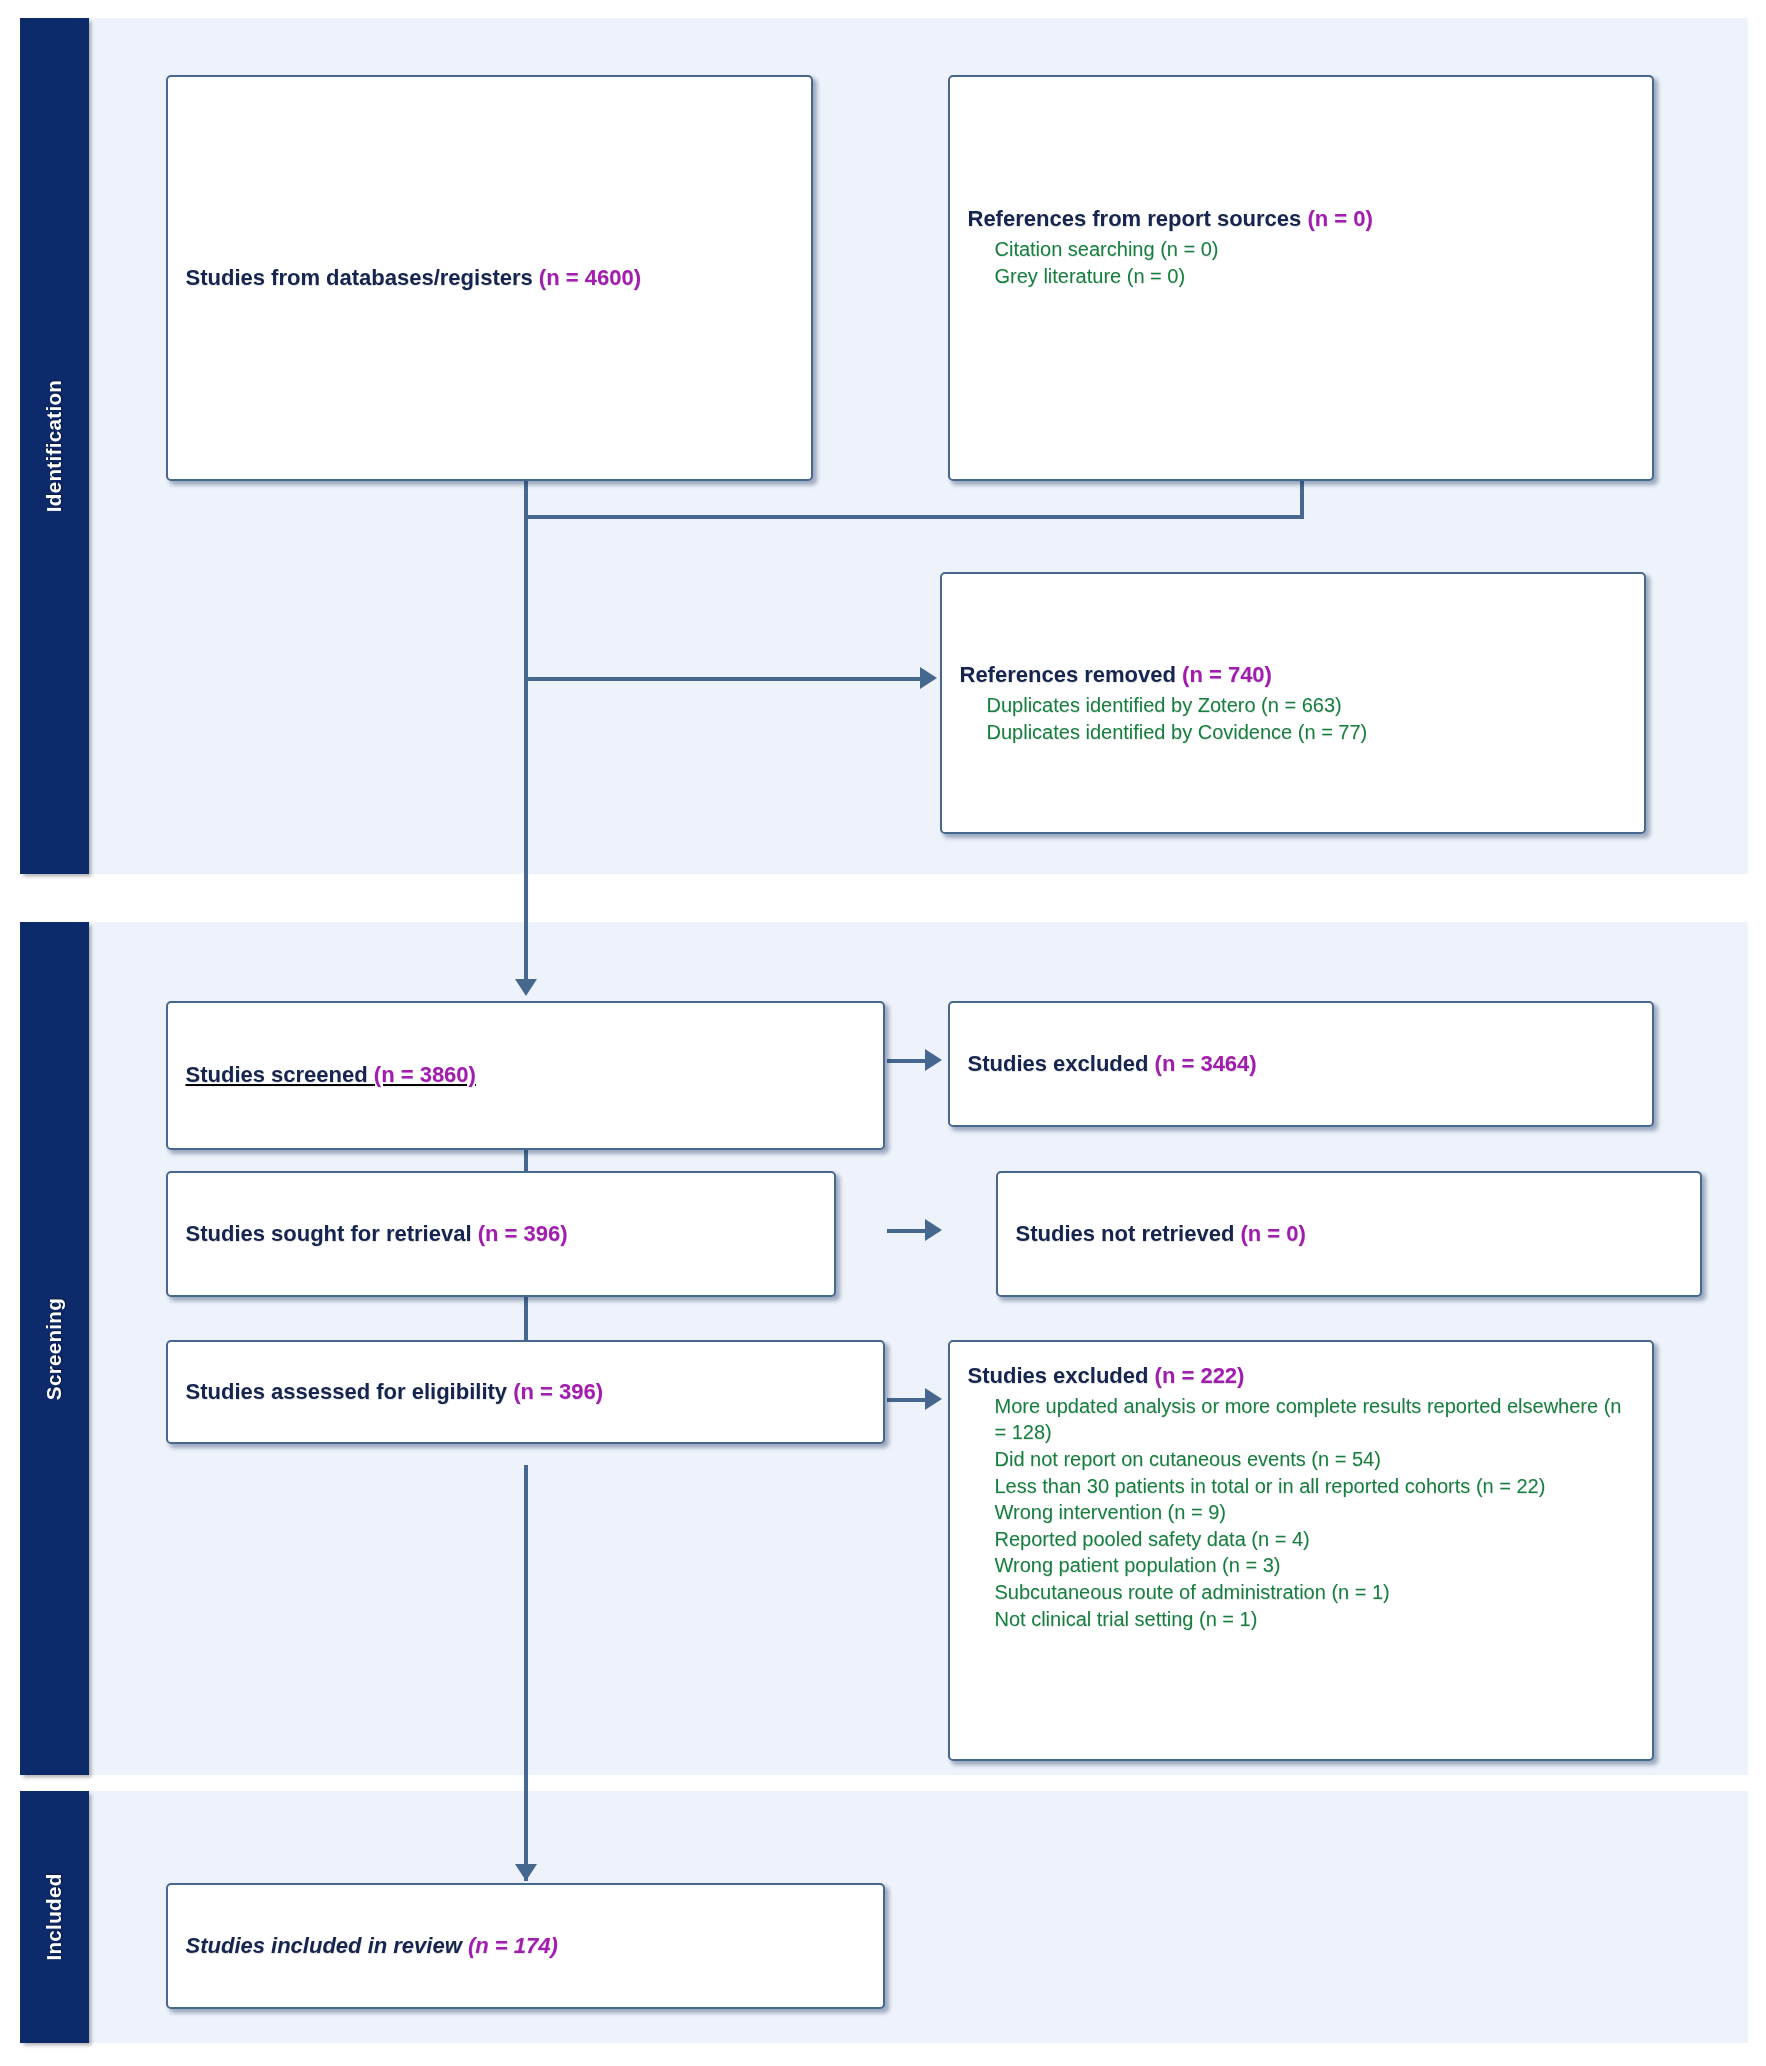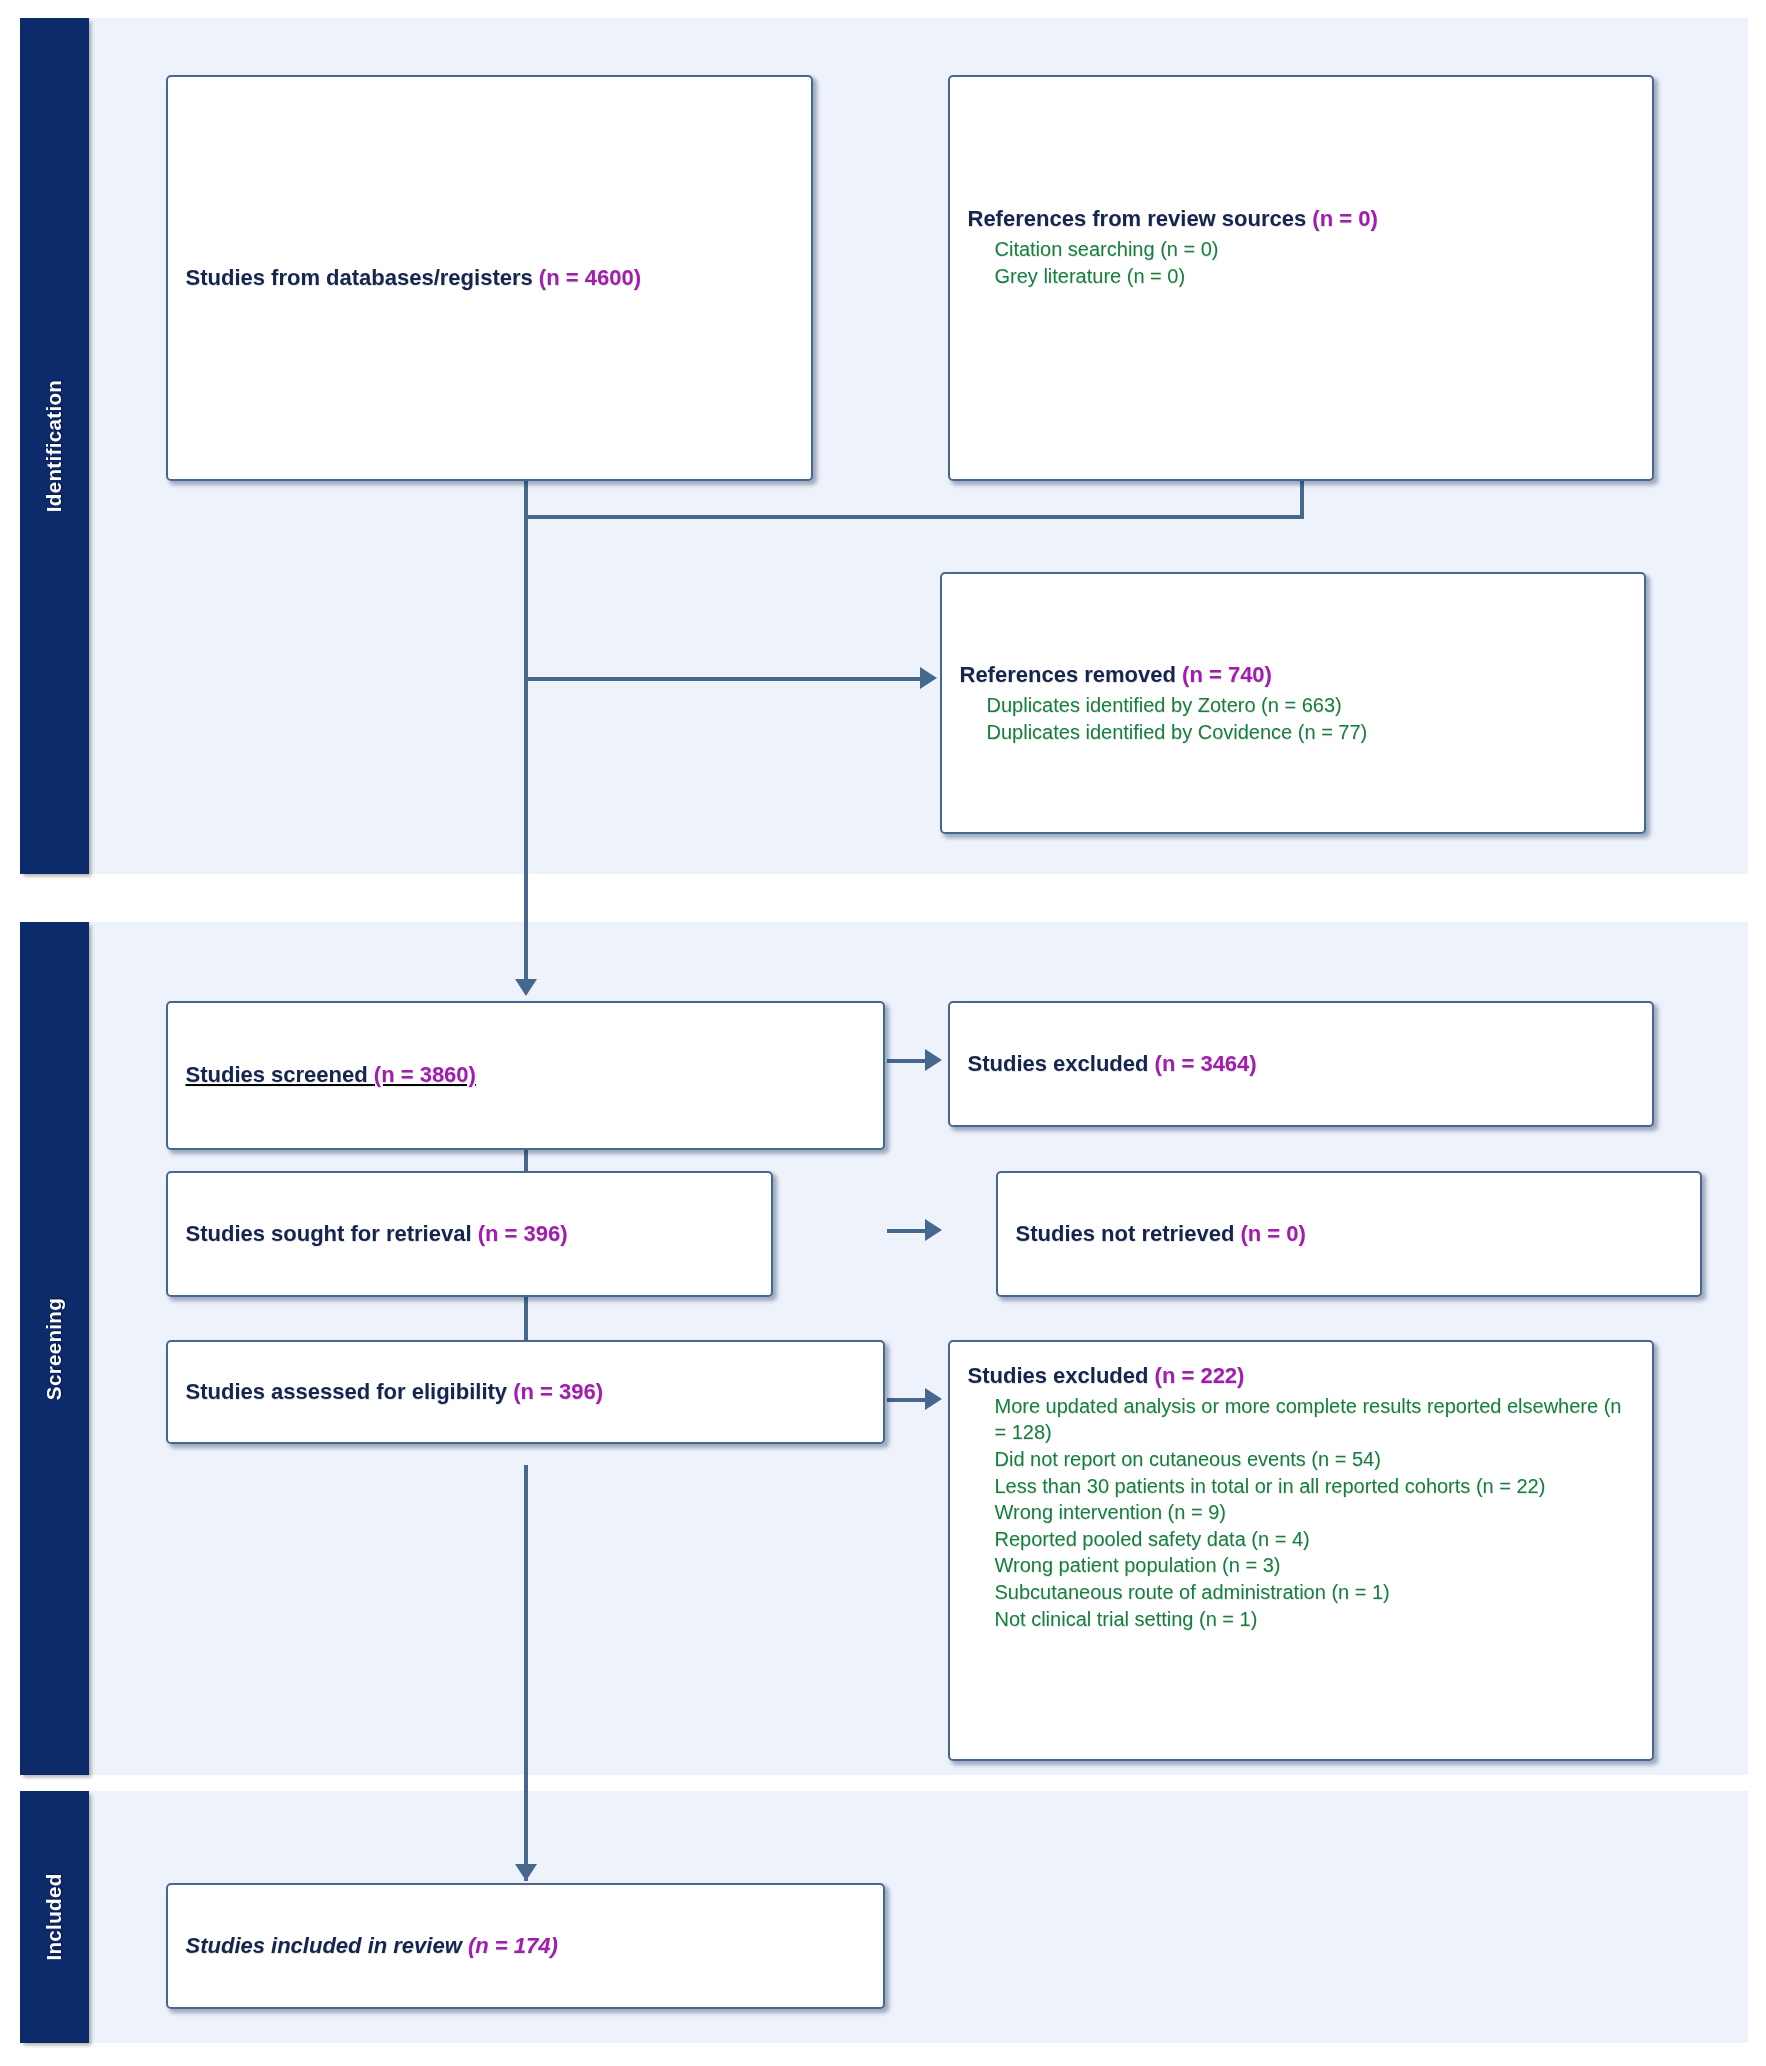--- a/index.html
+++ b/index.html
@@ -128,21 +128,21 @@
     <div class="inner">
       <div class="ttl">
         <span>Studies from databases/registers </span><span class="nval">(n = 4600)</span>
       </div>
     </div>
   </div>
 
   <div class="nodebox" style="left:948px;top:75px;width:706px;height:406px;">
     <div class="inner" style="align-self:flex-start;padding-top:128px;">
       <div class="ttl">
-        <span>References from review sources </span><span class="nval">(n = 0)</span>
+        <span>References from report sources </span><span class="nval">(n = 0)</span>
       </div>
       <ul class="sublist">
         <li>Citation searching (n = 0)</li>
         <li>Grey literature (n = 0)</li>
       </ul>
     </div>
   </div>
 
   <div class="nodebox" style="left:940px;top:572px;width:706px;height:262px;">
     <div class="inner">
@@ -165,21 +165,21 @@
   </div>
 
   <div class="nodebox" style="left:948px;top:1001px;width:706px;height:126px;">
     <div class="inner">
       <div class="ttl">
         <span>Studies excluded </span><span class="nval">(n = 3464)</span>
       </div>
     </div>
   </div>
 
-  <div class="nodebox" style="left:166px;top:1171px;width:607px;height:126px;align-items:center;">
+  <div class="nodebox" style="left:166px;top:1171px;width:670px;height:126px;align-items:center;">
     <div class="inner">
       <div class="ttl">
         <span>Studies sought for retrieval </span><span class="nval">(n = 396)</span>
       </div>
     </div>
   </div>
 
   <div class="nodebox" style="left:996px;top:1171px;width:706px;height:126px;">
     <div class="inner">
       <div class="ttl">

